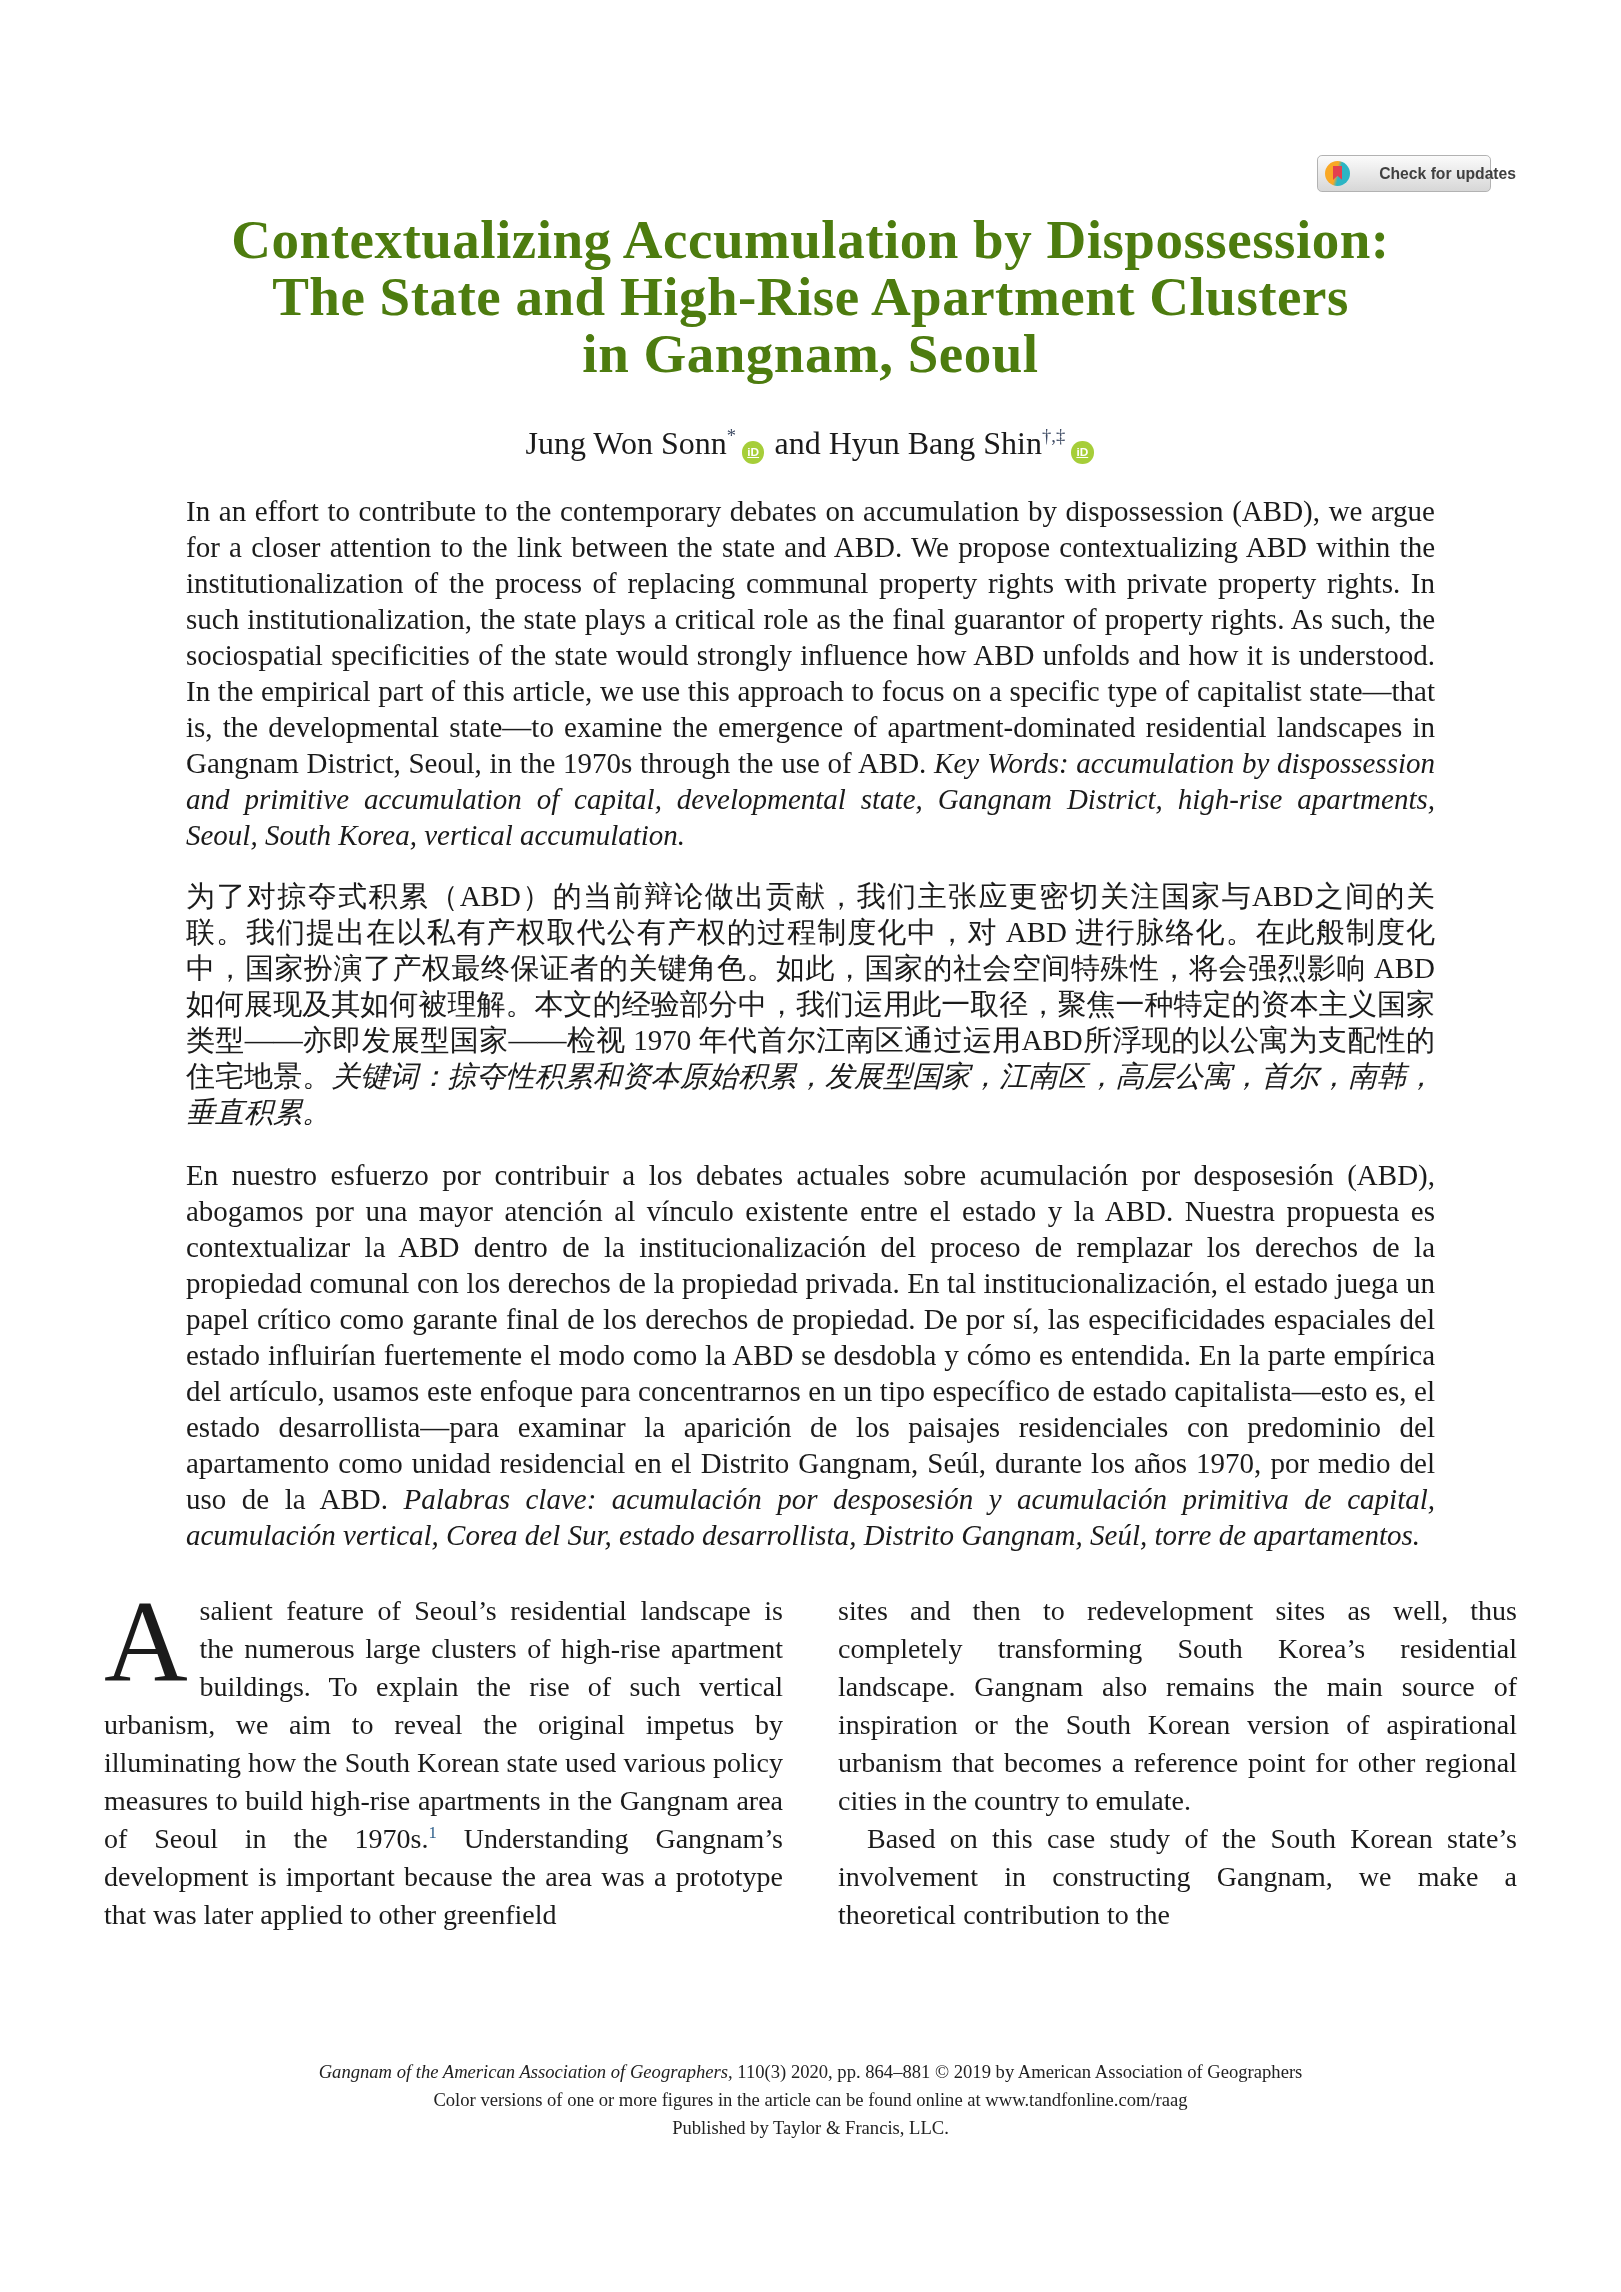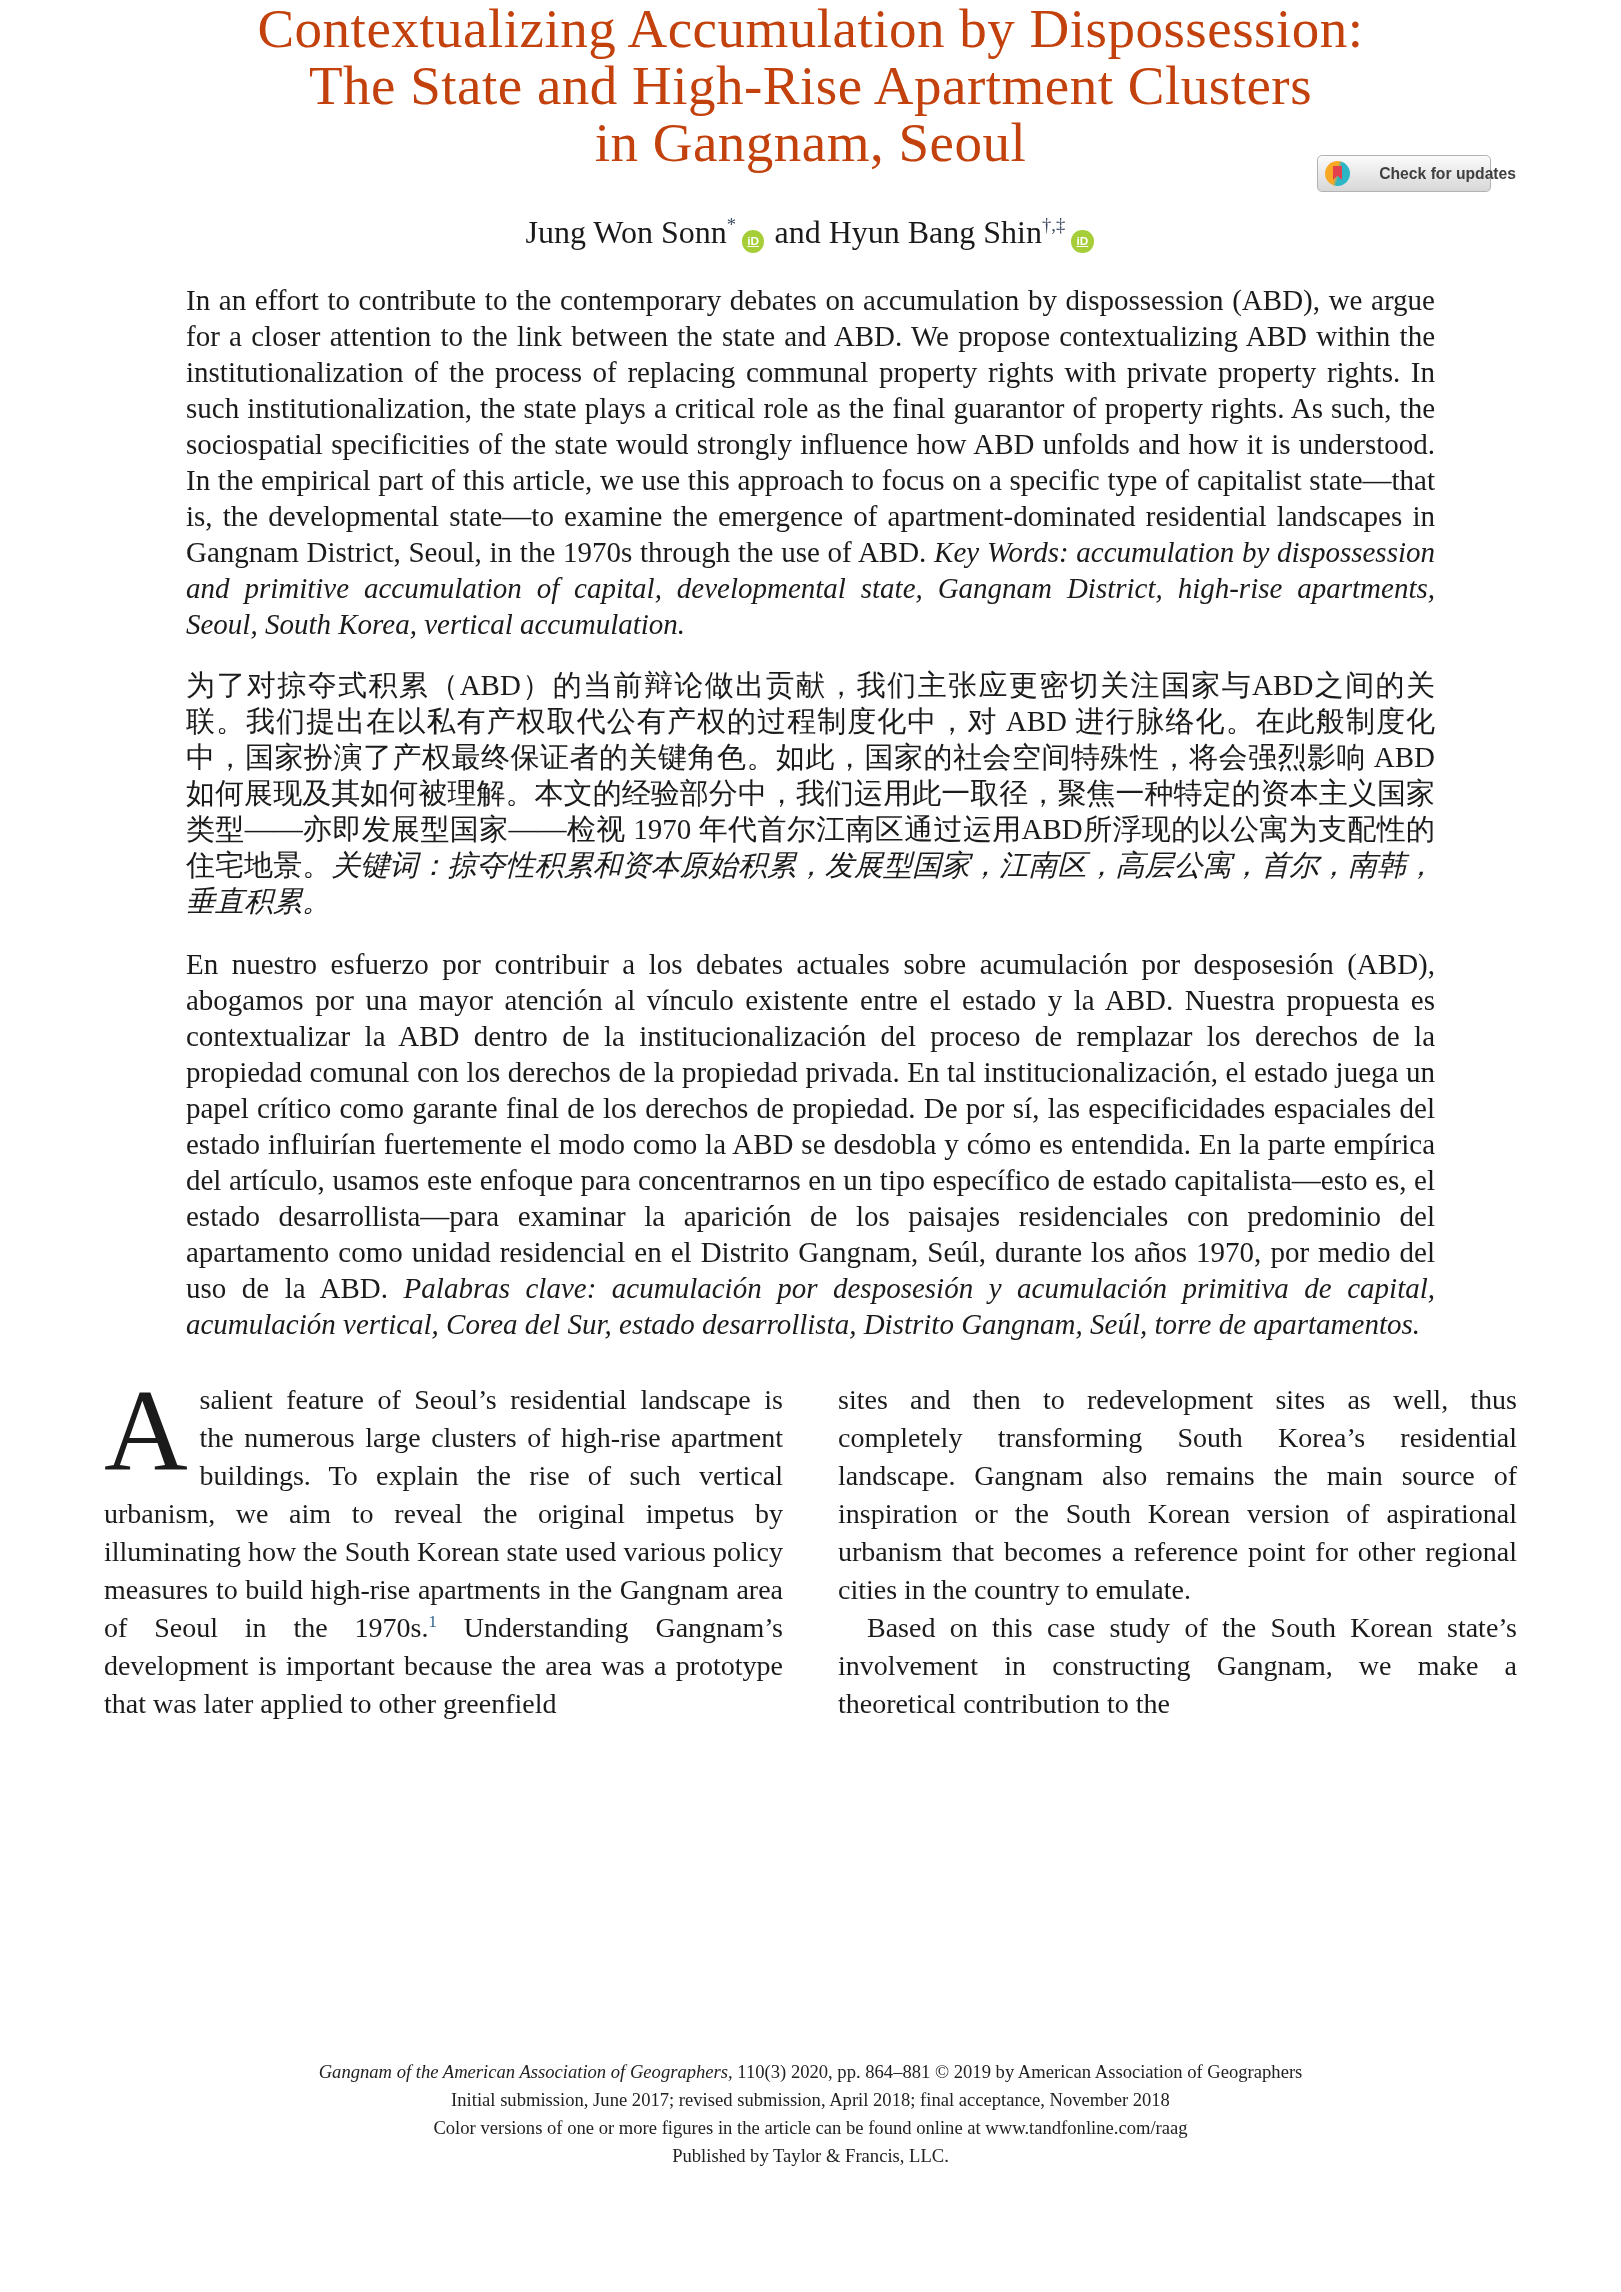--- a/index.html
+++ b/index.html
@@ -37,26 +37,26 @@
   }
   .badge-label {
     font-family: "Liberation Sans", sans-serif;
     font-weight: bold; font-size: 15.7px; color: #3f3f3f;
     white-space: nowrap;
     margin-left: 20px;
   }
 
   
   .title {
-    margin: 0; 
+    margin: 0; padding-top: 211px;
     text-align: center;
     font-size: 55px; line-height: 57px;
-    font-weight: normal;
+    font-weight: bold;
     letter-spacing: 0.5px;
-    color: #c2410c;
+    color: #4d7c0f;
   }
   .title-line { display: block; }
 
   
   .authors {
     margin-top: 43px;
     text-align: center;
     font-size: 32px;
   }
   .authors .run-sup { color: #3d4a63; }
@@ -179,17 +179,16 @@
     </p>
   </div>
   <div class="col">
     <p class="para">sites and then to redevelopment sites as well, thus completely transforming South Korea’s residential landscape. Gangnam also remains the main source of inspiration or the South Korean version of aspirational urbanism that becomes a reference point for other regional cities in the country to emulate.</p>
     <p class="para para-indent">Based on this case study of the South Korean state’s involvement in constructing Gangnam, we make a theoretical contribution to the</p>
   </div>
 </div>
 
 <div class="footer">
   <div><span class="run-i">Gangnam of the American Association of Geographers,</span><span> 110(3) 2020, pp. 864–881 © 2019 by American Association of Geographers</span></div>
-  <div>Initial submission, June 2017; revised submission, April 2018; final acceptance, November 2018</div>
   <div>Color versions of one or more figures in the article can be found online at www.tandfonline.com/raag</div>
   <div>Published by Taylor &amp; Francis, LLC.</div>
 </div>
 
 
 </body></html>

